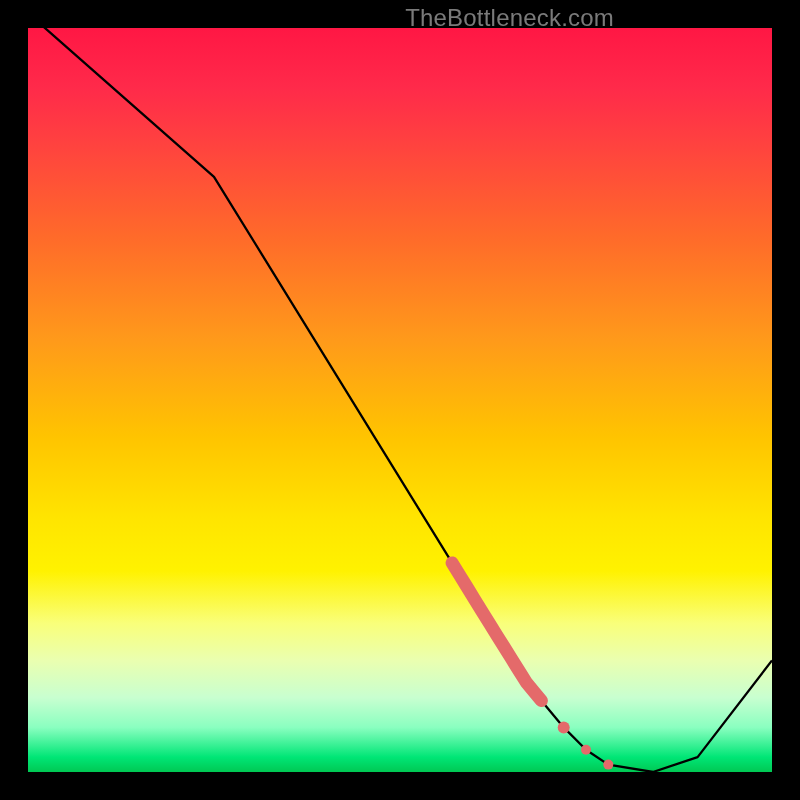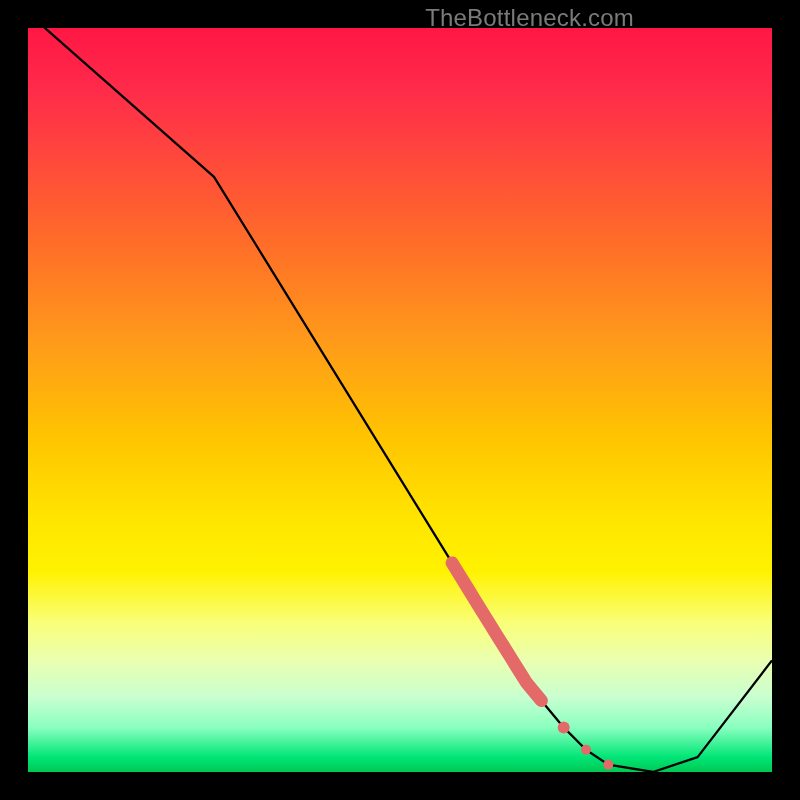--- a/index.html
+++ b/index.html
@@ -11,21 +11,20 @@
     overflow: hidden;
     font-family: Arial, Helvetica, sans-serif;
   }
   .frame {
     position: absolute;
     top: 0;
     left: 0;
     width: 644px;
     height: 800px;
     background: #000;
-    padding-left: 20px;
   }
   .plot {
     position: absolute;
     top: 28px;
     left: 28px;
     width: 744px;
     height: 744px;
     
     background: linear-gradient(to bottom,
       #ff1744 0%,

